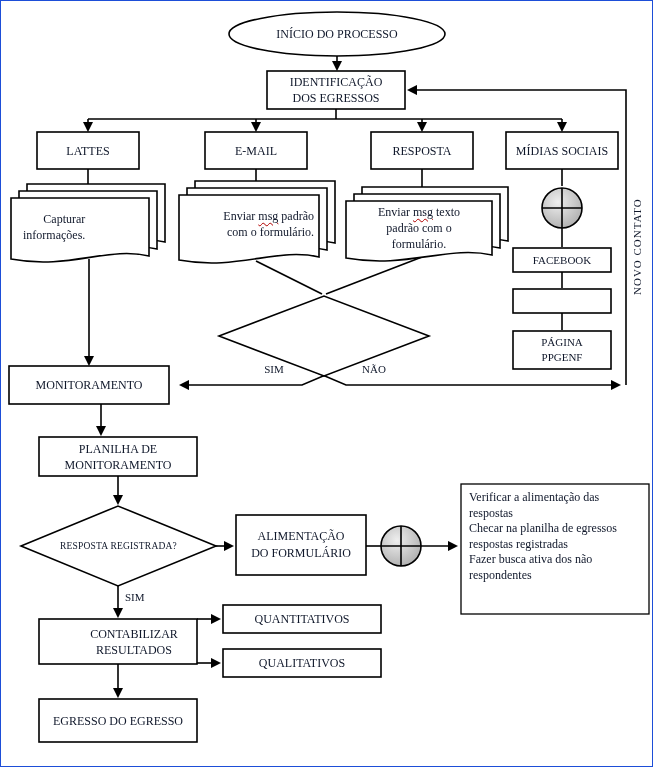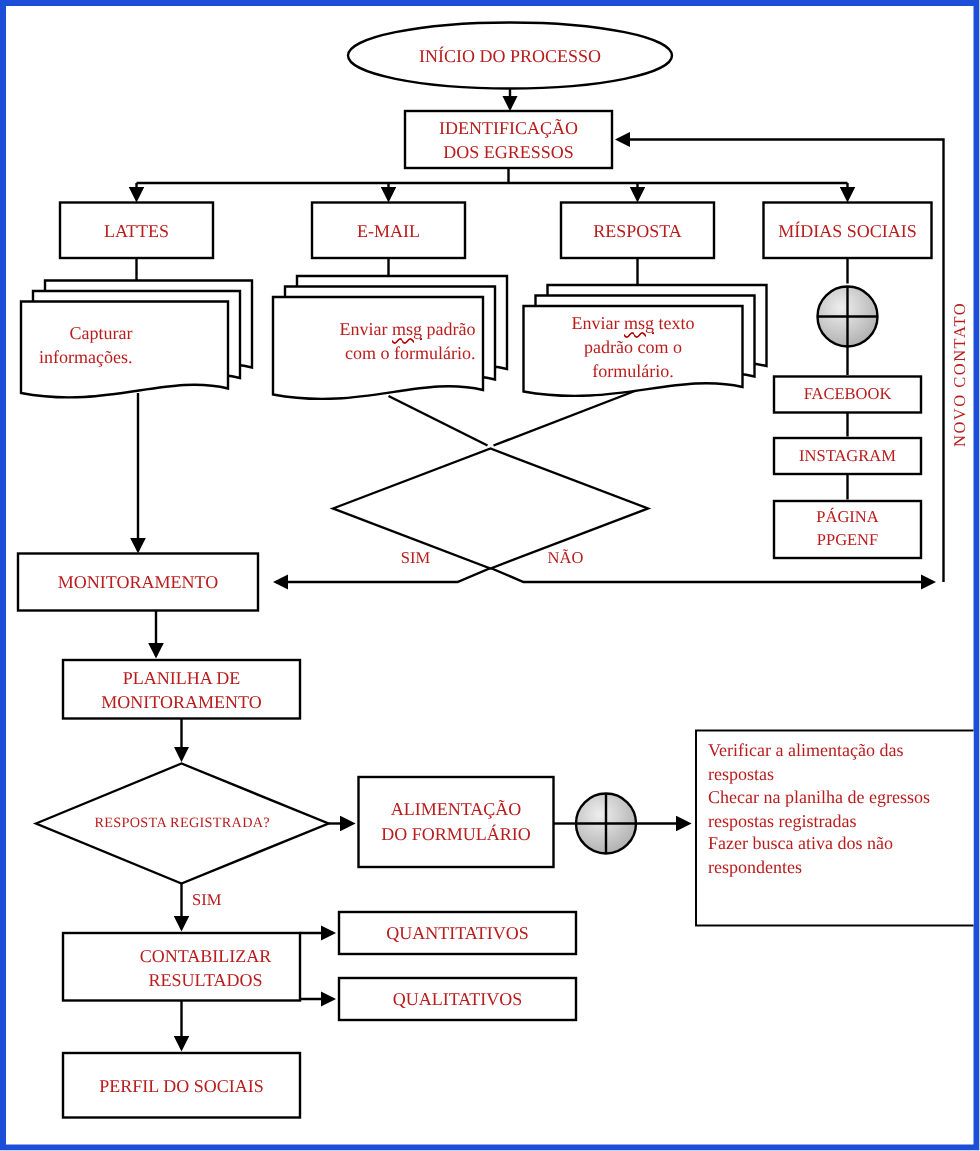--- a/index.html
+++ b/index.html
@@ -1,19 +1,19 @@
 <!DOCTYPE html>
 <html><head>
 <meta charset="utf-8">
 <style>
   html,body{margin:0;padding:0;background:#fff;}
   #canvas{
     position:relative;width:653px;height:767px;background:#ffffff;
-    border:4px solid #1d4ed8;box-sizing:border-box;overflow:hidden;
-    font-family:"Liberation Serif", serif;color:#b91c1c;
+    border:1px solid #1d4ed8;box-sizing:border-box;overflow:hidden;
+    font-family:"Liberation Serif", serif;color:#0f172a;
   }
   #wires{position:absolute;left:0;top:0;}
   .node{
     position:absolute;display:flex;align-items:center;justify-content:center;
     text-align:center;white-space:pre-line;font-size:12px;line-height:16px;
   }
   .left{justify-content:flex-start;text-align:right;}
   .small{font-size:11px;line-height:15px;}
   .tiny{font-size:9.5px;line-height:12px;letter-spacing:.2px;}
   .doc-text{align-items:flex-start;}
@@ -159,21 +159,20 @@
 informações.</div>
 
   <div class="node left doc-text" style="left:189px;top:207px;width:124px;height:46px;display:block;"><span>Enviar </span><span class="wavy">msg</span><span> padrão
 com o formulário.</span></div>
 
   <div class="node" style="left:350px;top:203px;width:136px;height:50px;display:block;"><span>Enviar </span><span class="wavy">msg</span><span> texto
 padrão com o
 formulário.</span></div>
 
   <div class="node small" style="left:512px;top:247px;width:98px;height:24px;">FACEBOOK</div>
-  <div class="node small" style="left:512px;top:288px;width:98px;height:24px;">INSTAGRAM</div>
   <div class="node small" style="left:512px;top:330px;width:98px;height:38px;font-family:Liberation Serif, serif;">PÁGINA
 PPGENF</div>
 
 
   <div class="node small" style="left:252px;top:360px;width:42px;height:16px;">SIM</div>
   <div class="node small" style="left:350px;top:360px;width:46px;height:16px;">NÃO</div>
 
   <div class="node" style="left:8px;top:365px;width:160px;height:38px;">MONITORAMENTO</div>
 
   <div class="node" style="left:38px;top:437px;width:158px;height:37px;">PLANILHA DE
@@ -191,17 +190,17 @@
     <div>Checar na planilha de egressos respostas registradas</div>
     <div>Fazer busca ativa dos não respondentes</div>
   </div>
 
   <div class="node" style="left:38px;top:618px;width:158px;height:45px;padding-left:16px;">CONTABILIZAR
 RESULTADOS</div>
 
   <div class="node" style="left:222px;top:604px;width:158px;height:28px;">QUANTITATIVOS</div>
   <div class="node" style="left:222px;top:648px;width:158px;height:28px;">QUALITATIVOS</div>
 
-  <div class="node" style="left:38px;top:698px;width:158px;height:43px;">PERFIL DO SOCIAIS</div>
+  <div class="node" style="left:38px;top:698px;width:158px;height:43px;">EGRESSO DO EGRESSO</div>
 
   <div class="vertical">NOVO CONTATO</div>
 
 </div>
 
 </body></html>

